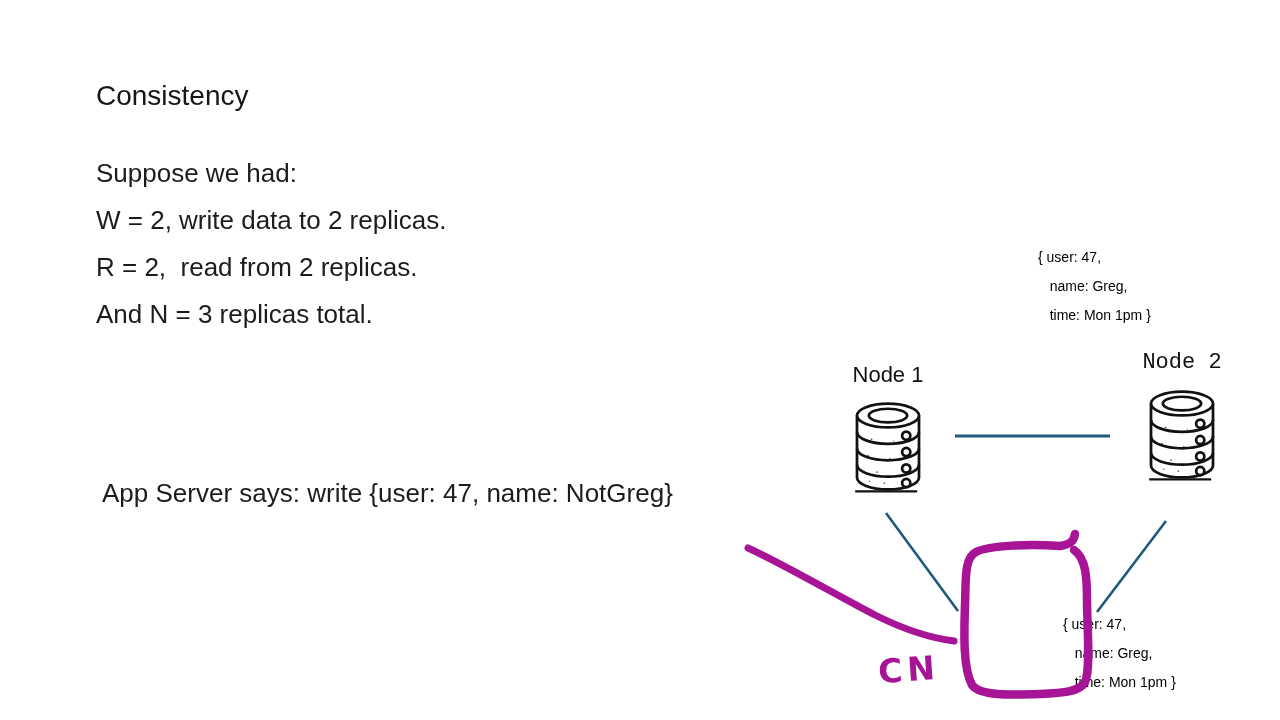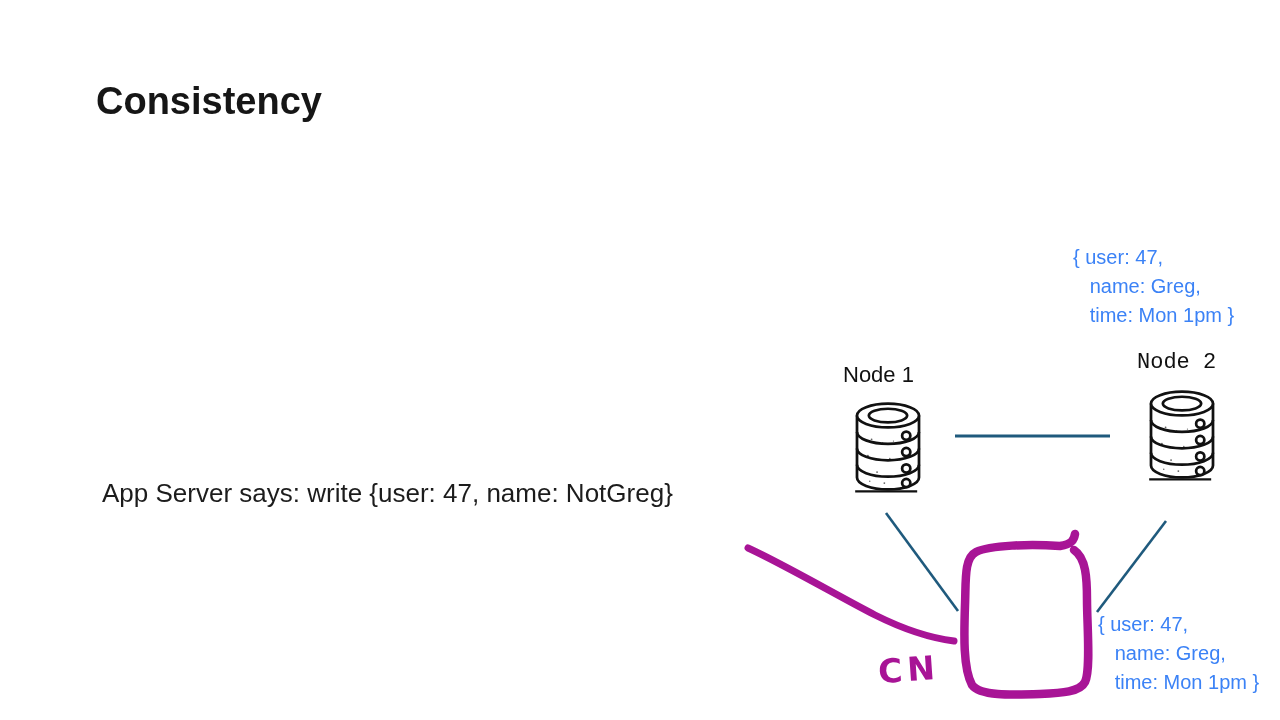--- a/index.html
+++ b/index.html
@@ -12,22 +12,22 @@
     width: 1280px;
     height: 720px;
     background: #ffffff;
     overflow: hidden;
     color: #1c1c1c;
   }
   .slide-title {
     position: absolute;
     left: 96px;
     top: 80px;
-    font-size: 38px;
-    font-weight: 700;
+    font-size: 28px;
+    font-weight: 400;
     letter-spacing: 0px;
     color: #161616;
     white-space: pre;
   }
   .body-lines {
     position: absolute;
     left: 96px;
     top: 150px;
   }
   .body-line {
@@ -40,40 +40,40 @@
     position: absolute;
     left: 102px;
     top: 478px;
     font-size: 26px;
     white-space: pre;
     color: #1c1c1c;
   }
   .node {
     position: absolute;
     width: 90px;
+    text-align: center;
     z-index: 5;
   }
   .node-label {
     font-size: 22px;
     line-height: 26px;
     margin-bottom: 13px;
     color: #111;
     white-space: pre;
   }
   .node-1 { left: 843px; top: 362px; }
   .node-2 { left: 1137px; top: 350px; font-family: Liberation Mono, monospace; }
   .node-3 { left: 988px; top: 553px; }
   .db-svg { display: block; margin: 0 auto; }
   .data-note {
     position: absolute;
-    font-size: 20px;
+    font-size: 14px;
     line-height: 29px;
-    color: #3b82f6;
+    color: #000000;
     z-index: 10;
-    margin-left: 35px;
   }
   .data-note div { white-space: pre; }
   .note-node2 { left: 1038px; top: 243px; }
   .note-node3 { left: 1063px; top: 610px; }
   .overlay {
     position: absolute;
     left: 0; top: 0;
     width: 1280px;
     height: 720px;
     pointer-events: none;
@@ -129,20 +129,26 @@
             <circle cx="28" cy="64" r="0.7"></circle>
         </g>
 
         <line x1="2" y1="99" x2="70" y2="99" stroke="#111111" stroke-width="2.5"></line>
       </symbol>
     </defs>
   </svg>
 
   <div class="slide-title">Consistency</div>
 
+  <div class="body-lines">
+    <div class="body-line">Suppose we had:</div>
+    <div class="body-line">W = 2, write data to 2 replicas.</div>
+    <div class="body-line">R = 2,  read from 2 replicas.</div>
+    <div class="body-line">And N = 3 replicas total.</div>
+  </div>
 
   <div class="app-server-line">App Server says: write {user: 47, name: NotGreg}</div>
 
   <div class="data-note note-node2">
     <div>{ user: 47,</div>
     <div>   name: Greg,</div>
     <div>   time: Mon 1pm }</div>
   </div>
 
   <div class="data-note note-node3">

